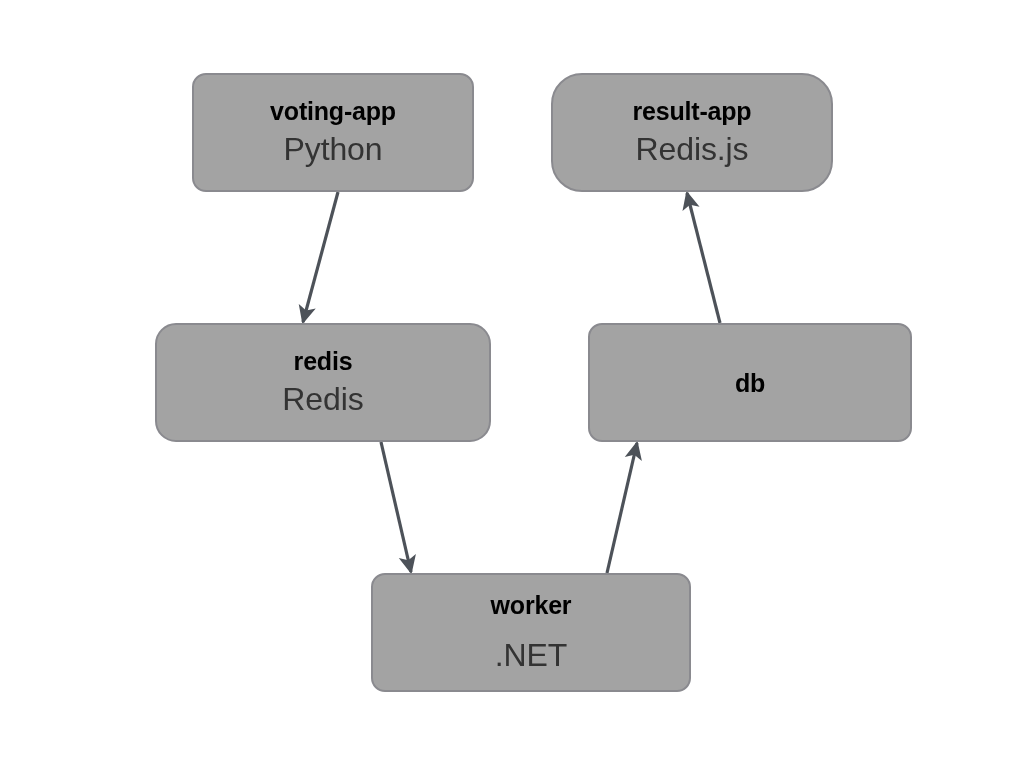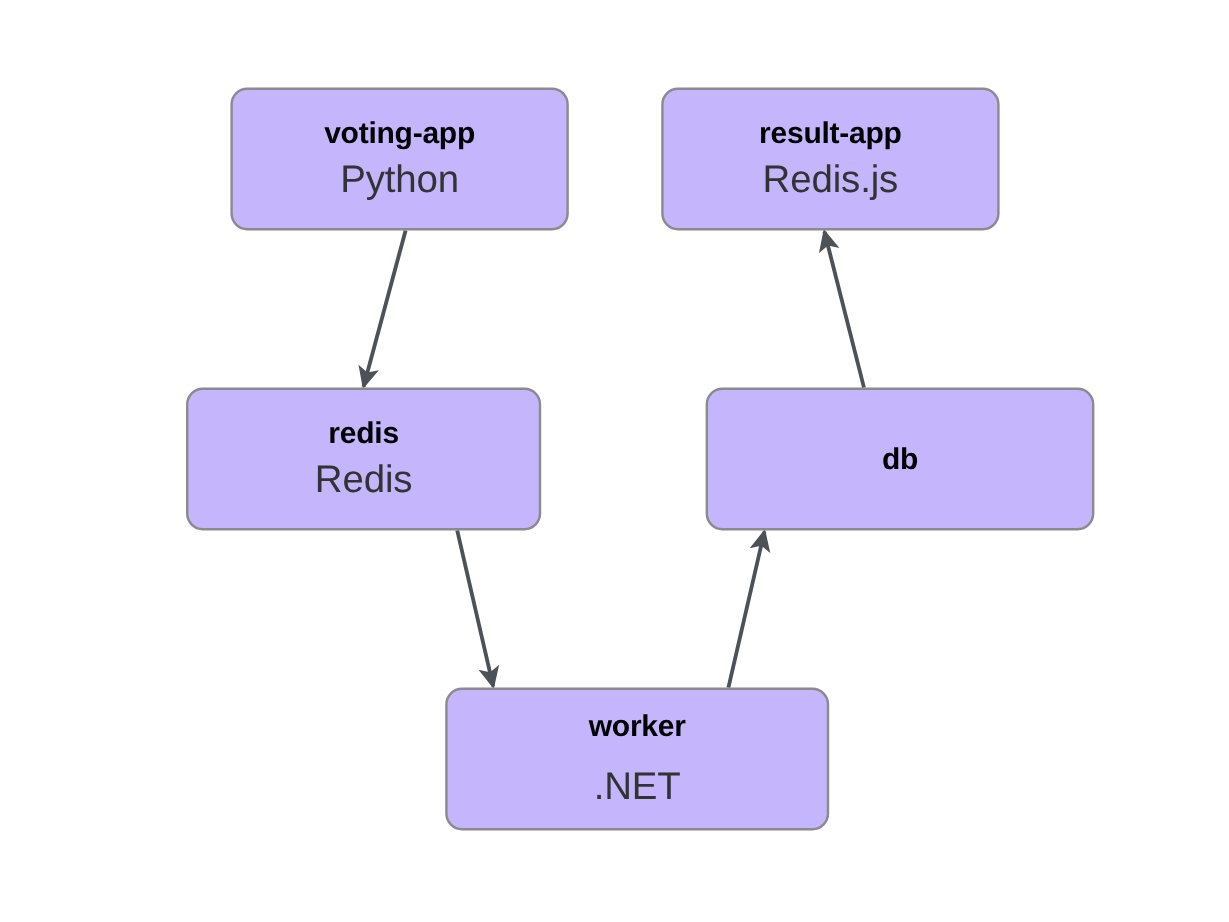--- a/index.html
+++ b/index.html
@@ -23,21 +23,21 @@
     position: absolute;
     left: 0;
     top: 0;
     width: 1024px;
     height: 768px;
     pointer-events: none;
   }
   .node {
     position: absolute;
     box-sizing: border-box;
-    background: #c4b5fd;
+    background: #a3a3a3;
     border: 2px solid #8a8a8f;
     border-radius: 14px;
     display: flex;
     flex-direction: column;
     align-items: center;
     justify-content: center;
     text-align: center;
   }
   .node-title {
     font-size: 25px;
@@ -70,26 +70,26 @@
     <line x1="381" y1="442" x2="411" y2="572" stroke="#4d5259" stroke-width="3.2" stroke-linecap="butt" marker-end="url(#arrowhead)"></line>
     <line x1="607" y1="573" x2="637" y2="443" stroke="#4d5259" stroke-width="3.2" stroke-linecap="butt" marker-end="url(#arrowhead)"></line>
     <line x1="720" y1="323" x2="687" y2="193" stroke="#4d5259" stroke-width="3.2" stroke-linecap="butt" marker-end="url(#arrowhead)"></line>
   </svg>
 
   <div class="node" style="left:192px; top:73px; width:282px; height:119px;">
     <div class="node-title">voting-app</div>
     <div class="node-subtitle">Python</div>
   </div>
 
-  <div class="node" style="left:551px; top:73px; width:282px; height:119px;">
+  <div class="node" style="left:551px; top:73px; width:282px; height:119px;border-radius:31px;">
     <div class="node-title">result-app</div>
     <div class="node-subtitle">Redis.js</div>
   </div>
 
-  <div class="node" style="left:155px; top:323px; width:296px; height:119px;">
+  <div class="node" style="left:155px; top:323px; width:336px; height:119px;border-radius:21px;">
     <div class="node-title">redis</div>
     <div class="node-subtitle">Redis</div>
   </div>
 
   <div class="node" style="left:588px; top:323px; width:324px; height:119px;">
     <div class="node-title">db</div>
   </div>
 
   <div class="node" style="left:371px; top:573px; width:320px; height:119px;gap:12px;">
     <div class="node-title">worker</div>

